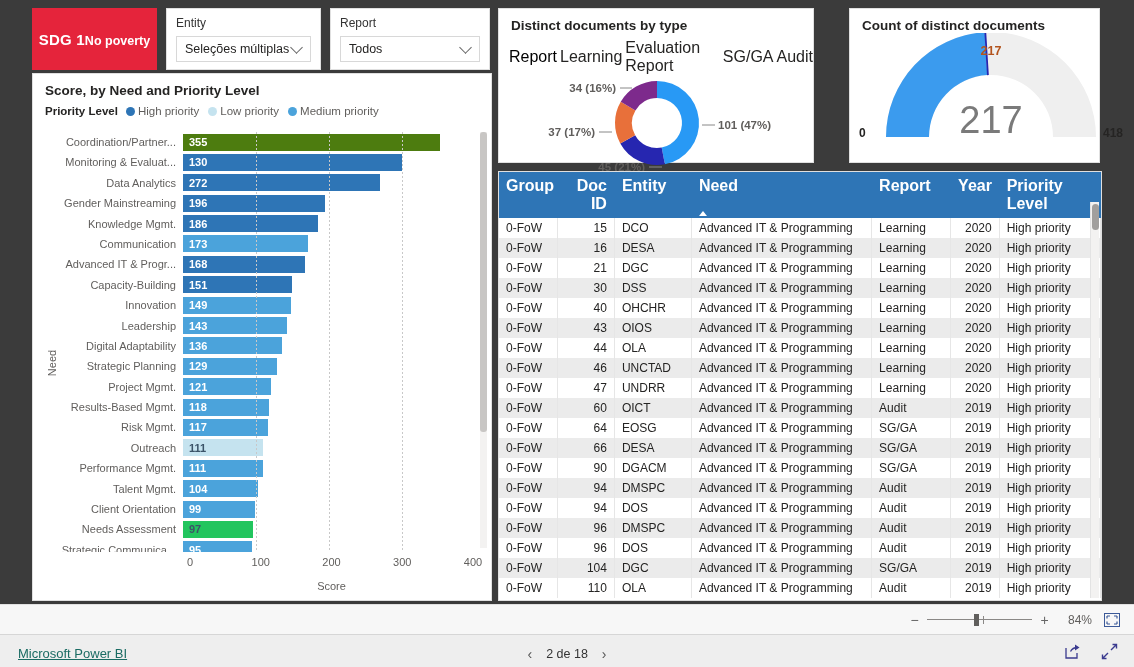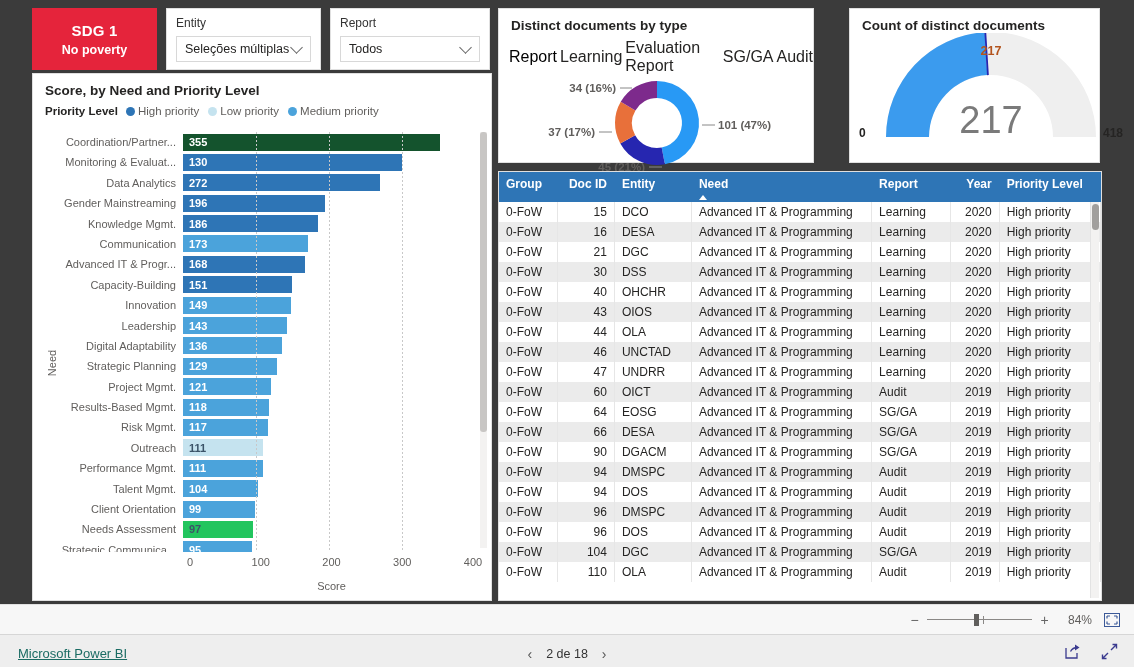--- a/index.html
+++ b/index.html
@@ -12,21 +12,21 @@
 
   
   #canvas { position: absolute; left: 0; top: 0; width: 1134px; height: 604px; background: #3b3b3b; }
 
   .card { position: absolute; background: #fff; border: 1px solid #e0e0e0; }
 
   
   #sdg-badge {
     left: 32px; top: 8px; width: 125px; height: 62px;
     background: #E5243B; border: none;
-    display: flex; flex-direction: column; align-items: center; justify-content: center;
+    display: flex; flex-direction: row; align-items: center; justify-content: center;
     color: #fff;
   }
   #sdg-badge .t1 { font-size: 15px; font-weight: bold; letter-spacing: .2px; }
   #sdg-badge .t2 { font-size: 12.5px; font-weight: bold; margin-top: 4px; }
 
   
   .slicer { height: 62px; padding: 7px 9px; }
   #slicer-entity { left: 166px; top: 8px; width: 155px; }
   #slicer-report { left: 330px; top: 8px; width: 160px; }
   .slicer .sl-title { font-size: 12px; color: #333; margin-bottom: 6px; }
@@ -80,21 +80,21 @@
   #donut-wrap { position: relative; width: 100%; height: 100px; }
 
   
   #gauge-card { left: 820px; top: 8px; width: 251px; height: 155px; margin-left: 29px; }
   #gauge-wrap { position: relative; width: 100%; height: 112px; }
 
   
   #table-card { left: 498px; top: 171px; width: 604px; height: 430px; padding: 0; overflow: hidden; }
   table.grid { width: 100%; border-collapse: collapse; table-layout: fixed; }
   table.grid th {
-    background: #2E75B6; color: #fff; font-size: 12px; font-weight: bold;
+    background: #2E75B6; color: #fff; font-size: 16px; font-weight: bold;
     text-align: left; padding: 5px 7px 5px 7px; height: 30px; vertical-align: top;
     border-right: 1px solid #2E75B6; position: relative;
   }
   table.grid th.num { text-align: right; }
   table.grid td {
     font-size: 12px; color: #252423; padding: 3px 7px; height: 20px;
     border-right: 1px solid #e6e6e6; white-space: nowrap; overflow: hidden;
   }
   table.grid td.num { text-align: right; }
   table.grid tbody tr:nth-child(even) { background: #ebebeb; }
@@ -184,21 +184,21 @@
             <span class="dot" style="background:#4BA3DB"></span>
             <span class="lg-label">Medium priority</span>
           </span>
         </div>
       <div id="plot-wrap">
         <div id="yaxis-title">Need</div>
         <div id="bars-area">
             <div class="bar-row">
               <div class="bar-cat">Coordination/Partner...</div>
               <div class="bar-track">
-                <div class="bar-fill" style="background: #14532d; width: 88.75%; text-align: right;">
+                <div class="bar-fill" style="background: #4d7c0f; width: 88.75%; text-align: right;">
                   <span class="bar-value" style="color: rgb(255, 255, 255);">355</span>
                 </div>
               </div>
             </div>
             <div class="bar-row">
               <div class="bar-cat">Monitoring &amp; Evaluat...</div>
               <div class="bar-track">
                 <div class="bar-fill" style="background: rgb(46, 117, 182); width: 75.5%;">
                   <span class="bar-value" style="color: rgb(255, 255, 255);">130</span>
                 </div>

